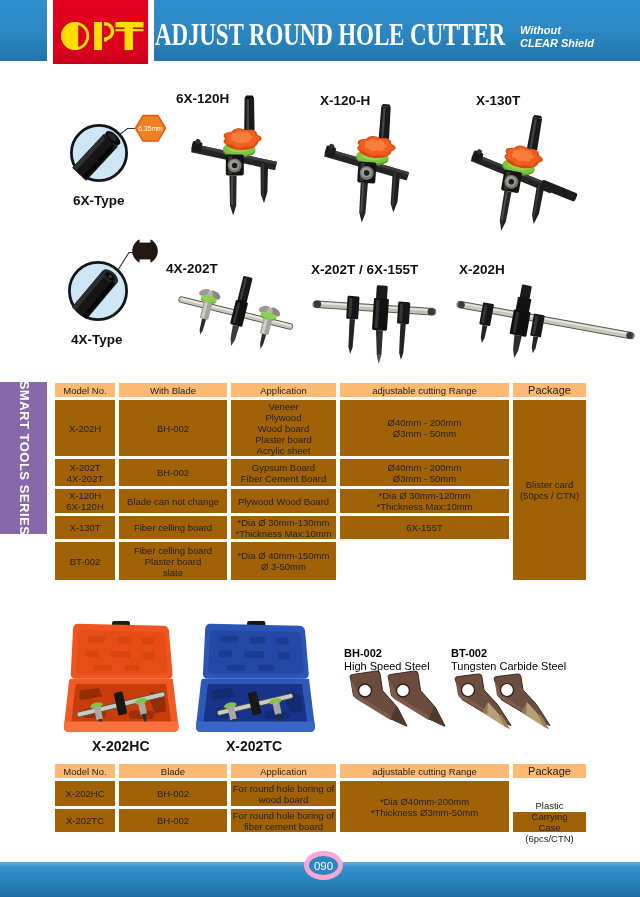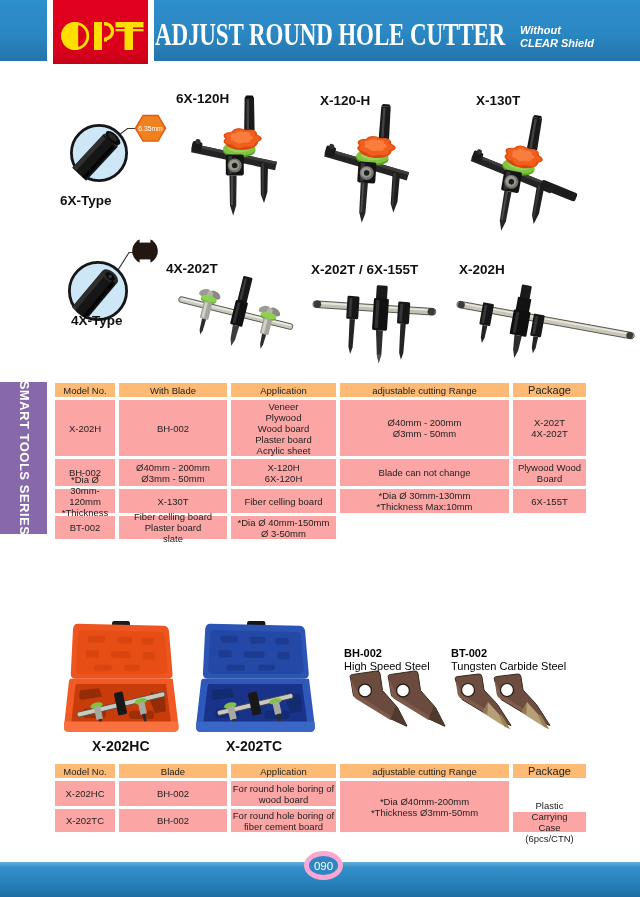--- a/index.html
+++ b/index.html
@@ -11,21 +11,21 @@
 .redbox{left:53px;top:0;width:95px;height:64px;background:linear-gradient(180deg,#e2001e 0%,#d9001c 80%,#c50019 100%);}
 .title{left:155px;top:16px;width:360px;font-family:"Liberation Serif",serif;font-weight:bold;font-size:32px;color:#fff;letter-spacing:-0.2px;white-space:nowrap;transform:scaleX(0.72);transform-origin:0 0;}
 .wo{left:520px;top:24px;color:#fff;font-style:italic;font-weight:bold;font-size:11px;line-height:12.5px;}
 
 .plabel{font-weight:bold;font-size:13.5px;color:#111;}
 
 .banner{left:0;top:382px;width:47px;height:152px;background:#8768aa;}
 .banner span{position:absolute;left:50%;top:50%;transform:translate(-50%,-50%) rotate(90deg);white-space:nowrap;color:#fff;font-weight:bold;font-size:13px;letter-spacing:0.5px;}
 
 .tbl{display:grid;row-gap:3px;column-gap:4px;}
-.tbl .c{background:#fca5a5;display:flex;align-items:center;justify-content:center;text-align:center;font-size:9.5px;color:#222;line-height:11px;}
+.tbl .c{background:#a16207;display:flex;align-items:center;justify-content:center;text-align:center;font-size:9.5px;color:#222;line-height:11px;}
 .tbl .h{background:#fdba74;font-size:9.5px;color:#222;}
 .tbl .hp{font-size:11px;}
 
 .botbar{left:0;top:862px;width:640px;height:35px;background:linear-gradient(180deg,#66b0da 0%,#3391ca 16%,#2b84bf 50%,#1f6da4 100%);}
 .pagenum{left:304px;top:851px;width:29px;height:19px;background:#2e86c2;border:5px solid #f9a8d4;border-radius:50%;color:#fff;font-size:11.5px;display:flex;align-items:center;justify-content:center;}
 </style></head>
 <body>
 <div class="page">
   <div class="abs topbar"></div>
   <div class="abs gapL"></div>
@@ -283,26 +283,26 @@
     <use href="#bladeB" transform="translate(365,690.5)"></use>
     <use href="#bladeB" transform="translate(403,690.5)"></use>
 
     <use href="#bladeC" transform="translate(468,690)"></use>
     <use href="#bladeC" transform="translate(507,690)"></use>
   </svg>
 
   <div class="abs plabel" style="left:176px;top:91px;">6X-120H</div>
   <div class="abs plabel" style="left:320px;top:93px;">X-120-H</div>
   <div class="abs plabel" style="left:476px;top:93px;">X-130T</div>
-  <div class="abs plabel" style="left:60px;top:193px;">6X-Type</div>
+  <div class="abs plabel" style="left:73px;top:193px;">6X-Type</div>
 
   <div class="abs plabel" style="left:166px;top:261px;">4X-202T</div>
   <div class="abs plabel" style="left:311px;top:262px;">X-202T / 6X-155T</div>
   <div class="abs plabel" style="left:459px;top:262px;">X-202H</div>
-  <div class="abs plabel" style="left:71px;top:313px;text-align:right;">4X-Type</div>
+  <div class="abs plabel" style="left:71px;top:332px;text-align:right;">4X-Type</div>
 
   <div class="abs plabel" style="left:92px;top:738px;font-size:14px;">X-202HC</div>
   <div class="abs plabel" style="left:226px;top:738px;font-size:14px;">X-202TC</div>
 
   <div class="abs" style="left:344px;top:647px;font-size:11px;line-height:13px;"><b>BH-002</b><br>High Speed Steel</div>
   <div class="abs" style="left:451px;top:647px;font-size:11px;line-height:13px;"><b>BT-002</b><br>Tungsten Carbide Steel</div>
 
   <div class="abs banner">
       <span>SMART TOOLS SERIES</span>
     </div>
@@ -310,22 +310,24 @@
   <div class="abs tbl" style="left:55px;top:383px;grid-template-columns:60px 108px 105px 169px 73px;grid-template-rows:14px 56px 27px 24px 23px 38px;">
     <div class="c h">Model No.</div>
       <div class="c h">With Blade</div>
       <div class="c h">Application</div>
       <div class="c h">adjustable cutting Range</div>
       <div class="c h hp">Package</div>
     <div class="c">X-202H</div>
       <div class="c">BH-002</div>
       <div class="c">Veneer<br>Plywood<br>Wood board<br>Plaster board<br>Acrylic sheet</div>
       <div class="c">Ø40mm - 200mm<br>Ø3mm - 50mm</div>
+    <div class="c" style="grid-row:2/7;grid-column:5;">Blister card<br>(50pcs / CTN)</div>
     <div class="c">X-202T<br>4X-202T</div>
       <div class="c">BH-002</div>
+      <div class="c">Gypsum Board<br>Fiber Cement Board</div>
       <div class="c">Ø40mm - 200mm<br>Ø3mm - 50mm</div>
     <div class="c">X-120H<br>6X-120H</div>
       <div class="c">Blade can not change</div>
       <div class="c">Plywood Wood Board</div>
       <div class="c">*Dia Ø 30mm-120mm<br>*Thickness Max:10mm</div>
     <div class="c">X-130T</div>
       <div class="c">Fiber celling board</div>
       <div class="c">*Dia Ø 30mm-130mm<br>*Thickness Max:10mm</div>
     <div class="c">6X-155T</div>
       <div class="c">BT-002</div>

